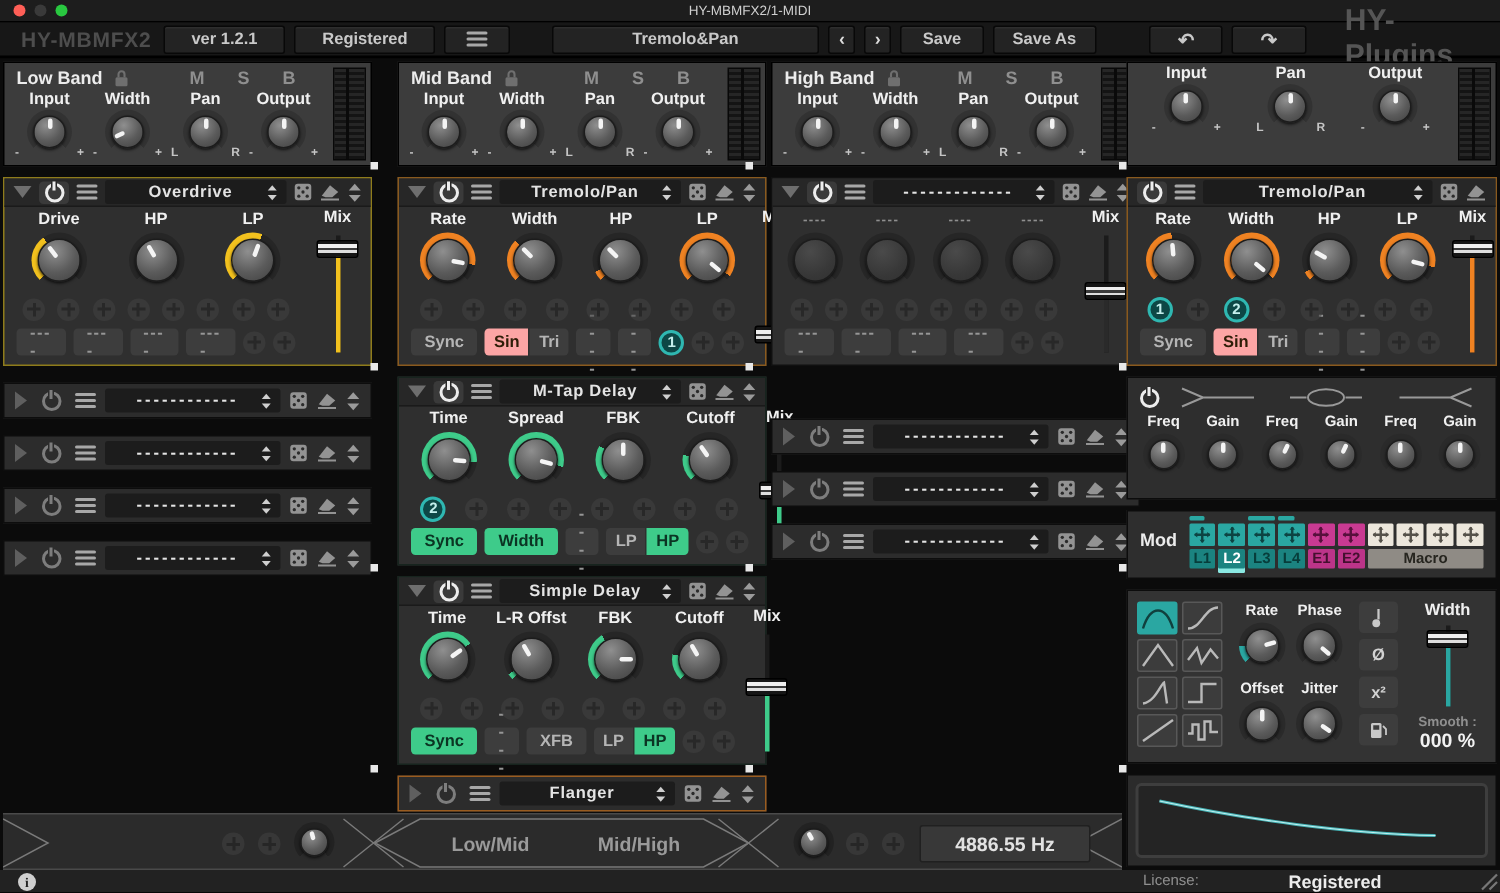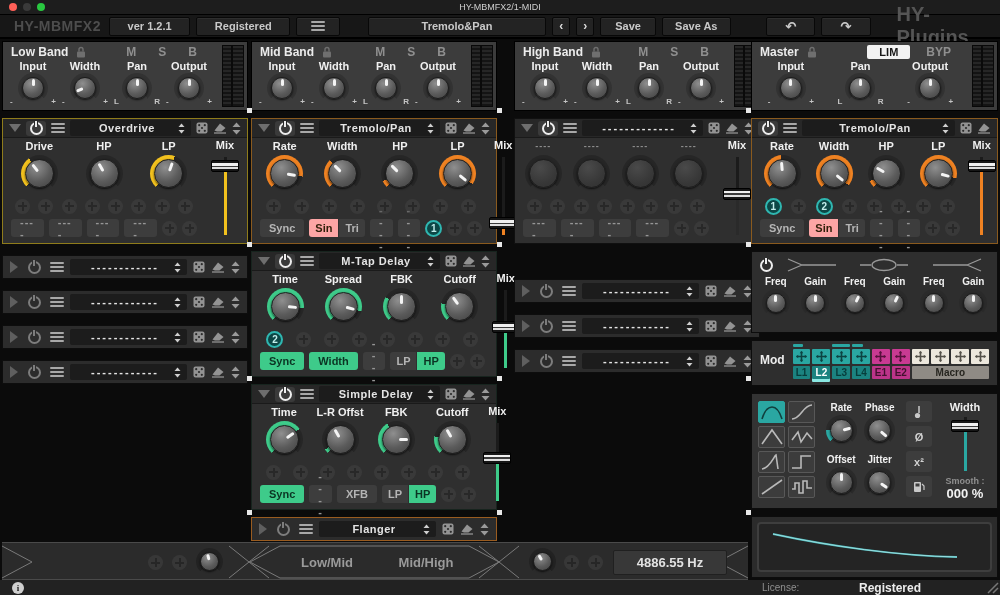--- a/index.html
+++ b/index.html
@@ -536,21 +536,21 @@
           </svg>
         </span>
         <span class="ficon">
           <svg width="9" height="13" viewBox="0 0 9 13">
             <path d="M4.5 0.5 L8.5 5 H0.5 Z" fill="#9a9a9a"></path>
             <path d="M4.5 12.5 L0.5 8 H8.5 Z" fill="#9a9a9a"></path>
           </svg>
         </span>
       </div>
     </div>
-  <div class="col" id="col-1" style="left:251px">
+  <div class="col" id="col-1" style="left:265px">
       <div class="band-head">
         <div class="bh-left">
           <div class="bh-title">
             <span class="bh-name">Mid Band</span>
             <span class="ficon">
               <svg width="10" height="12" viewBox="0 0 10 12">
                 <rect x="1" y="5.5" width="8" height="6" rx="1" fill="#6f6f6f"></rect>
                 <path d="M3 5.5 V3.5 a2 2 0 0 1 4 0 V5.5" stroke="#6f6f6f" stroke-width="1.4" fill="none"></path>
               </svg>
             </span>
@@ -1341,32 +1341,20 @@
           <svg width="9" height="13" viewBox="0 0 9 13">
             <path d="M4.5 0.5 L8.5 5 H0.5 Z" fill="#9a9a9a"></path>
             <path d="M4.5 12.5 L0.5 8 H8.5 Z" fill="#9a9a9a"></path>
           </svg>
         </span>
       </div>
     </div>
   <div class="col" id="col-m" style="left:751px;width:247px">
       <div class="band-head">
         <div class="bh-left">
-          <div class="bh-title">
-            <span class="bh-name">Master</span>
-            <span class="ficon">
-              <svg width="10" height="12" viewBox="0 0 10 12">
-                <rect x="1" y="5.5" width="8" height="6" rx="1" fill="#6f6f6f"></rect>
-                <path d="M3 5.5 V3.5 a2 2 0 0 1 4 0 V5.5" stroke="#6f6f6f" stroke-width="1.4" fill="none"></path>
-              </svg>
-            </span>
-            <span class="spacer"></span>
-            <span class="limbtn">LIM</span>
-            <span class="bypbtn">BYP</span>
-          </div>
           <div class="bh-knobs">
             <div class="gknob">
               <span class="gklabel">Input</span>
               <div class="gkarea">
                 <div class="knob" style="height: 30px; width: 30px;">
                   <div class="ring" style="background: conic-gradient(from 225deg, rgb(42, 42, 42) 0deg, rgb(42, 42, 42) 0deg, rgb(50, 50, 50) 0deg, rgb(50, 50, 50) 270deg, transparent 270deg, transparent 360deg);"></div>
                   <div class="cap"></div>
                   <div class="rot" style="transform: rotate(0deg);">
                     <i class="ind"></i>
                   </div>

